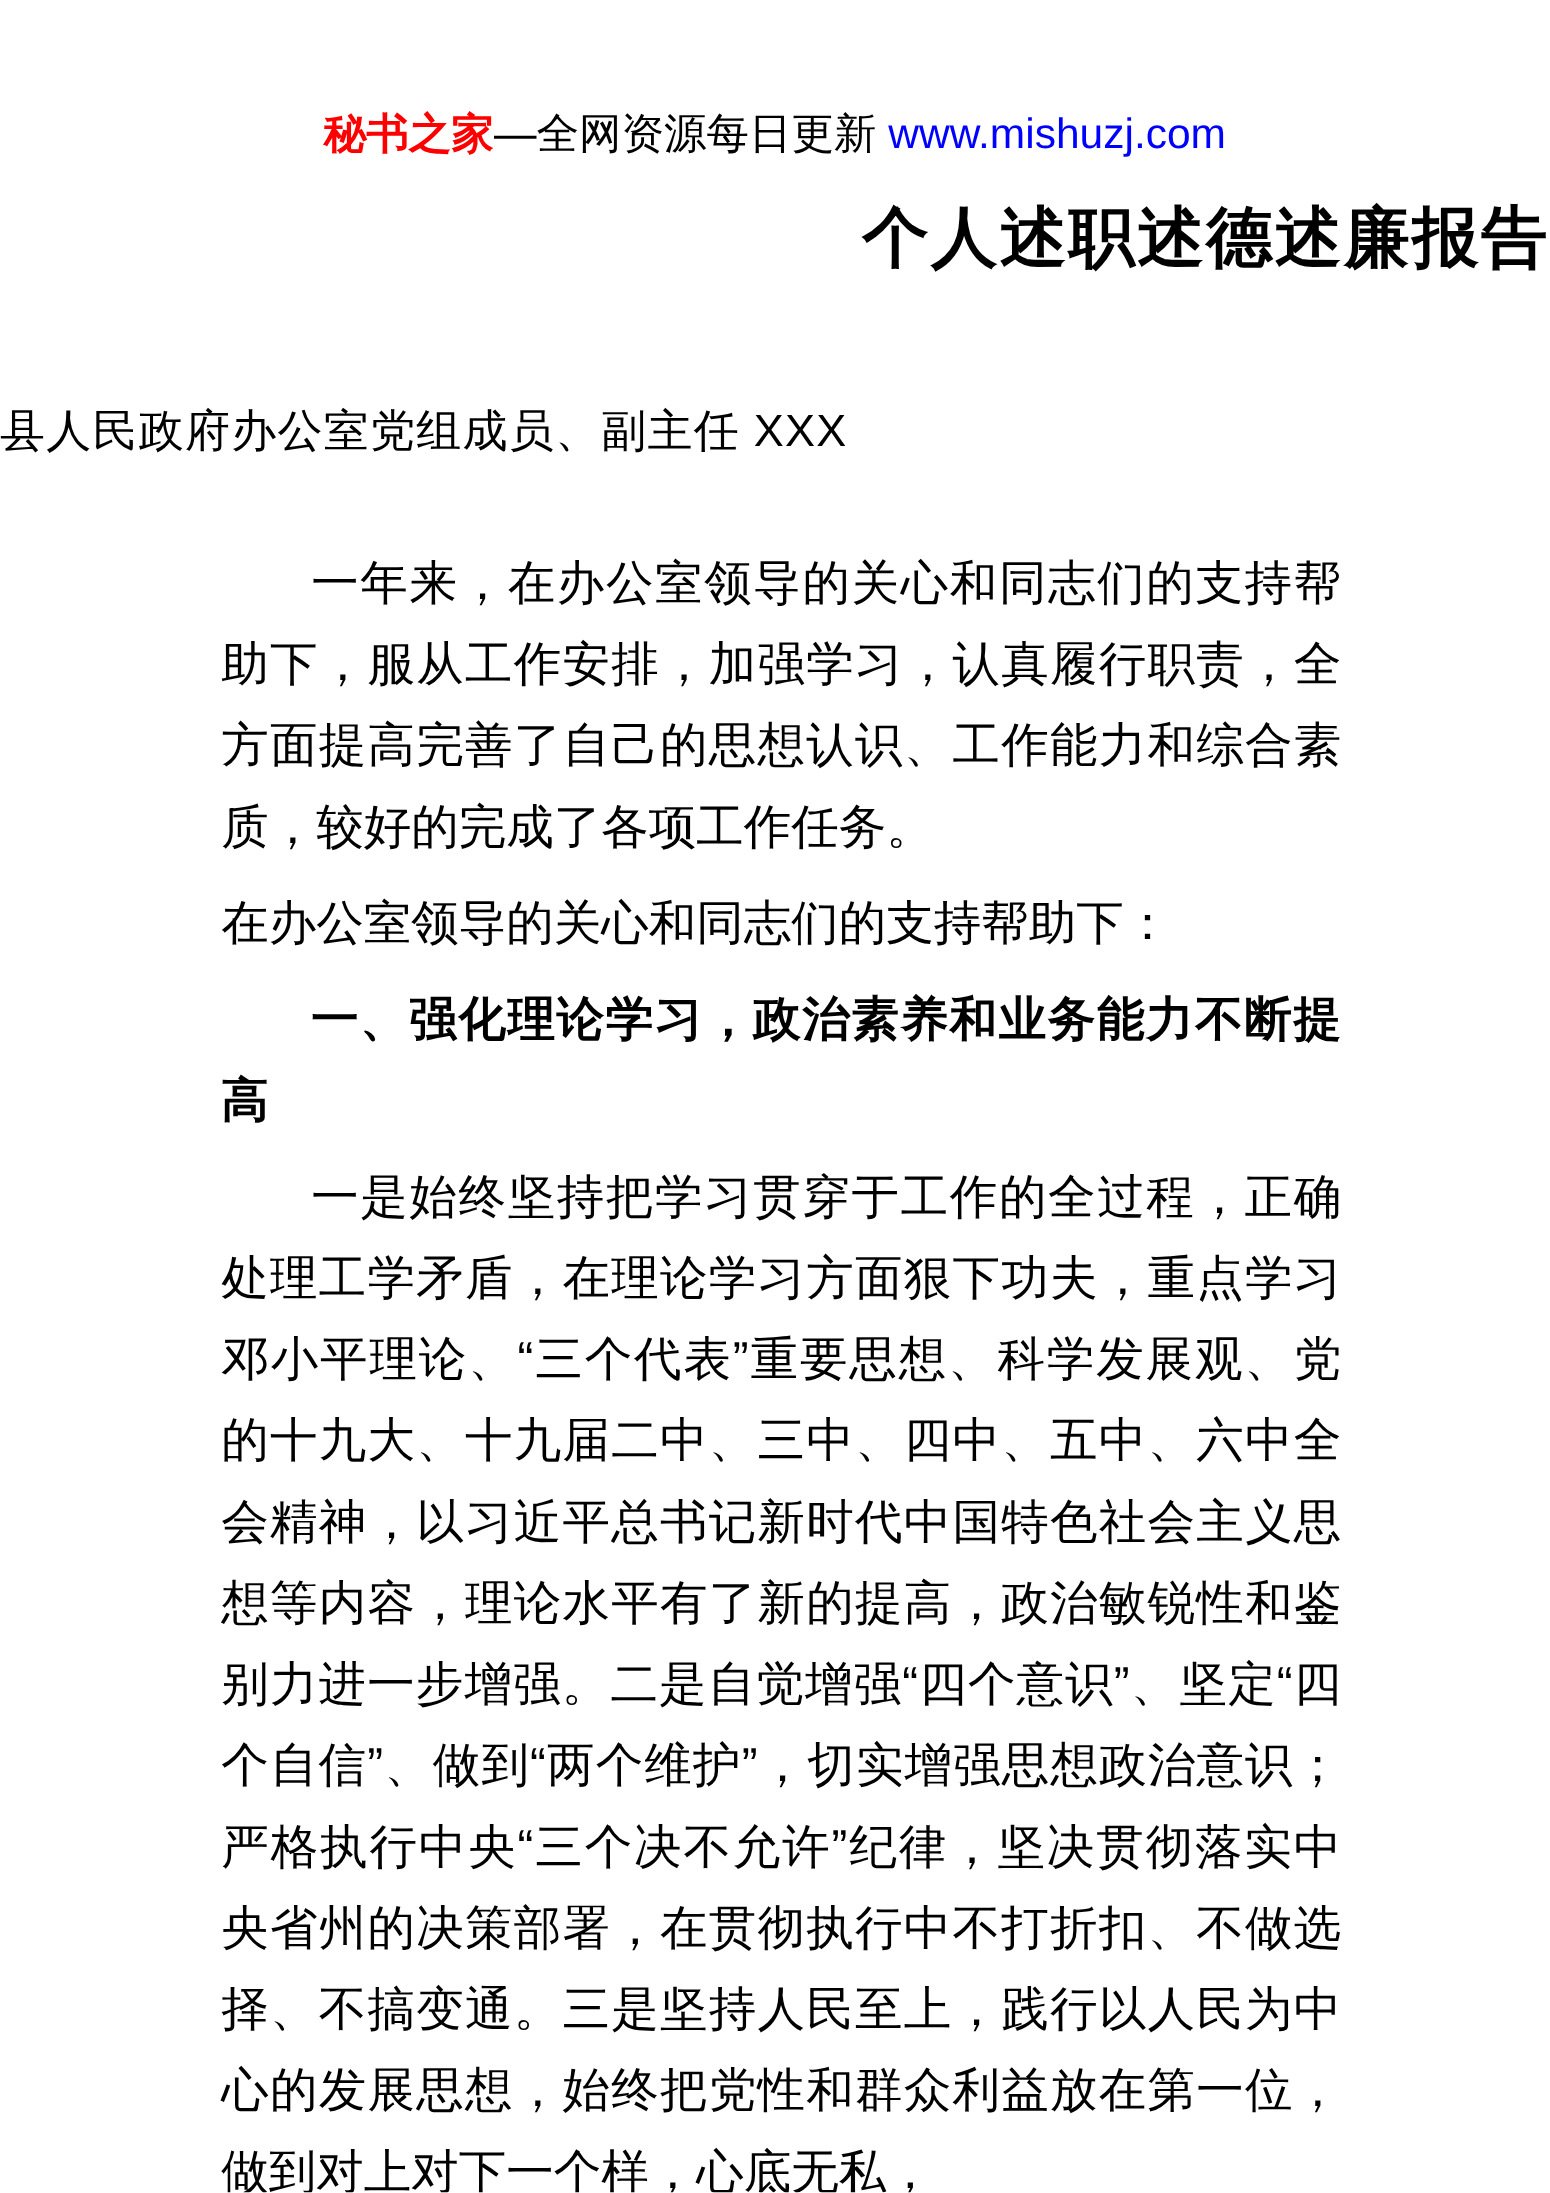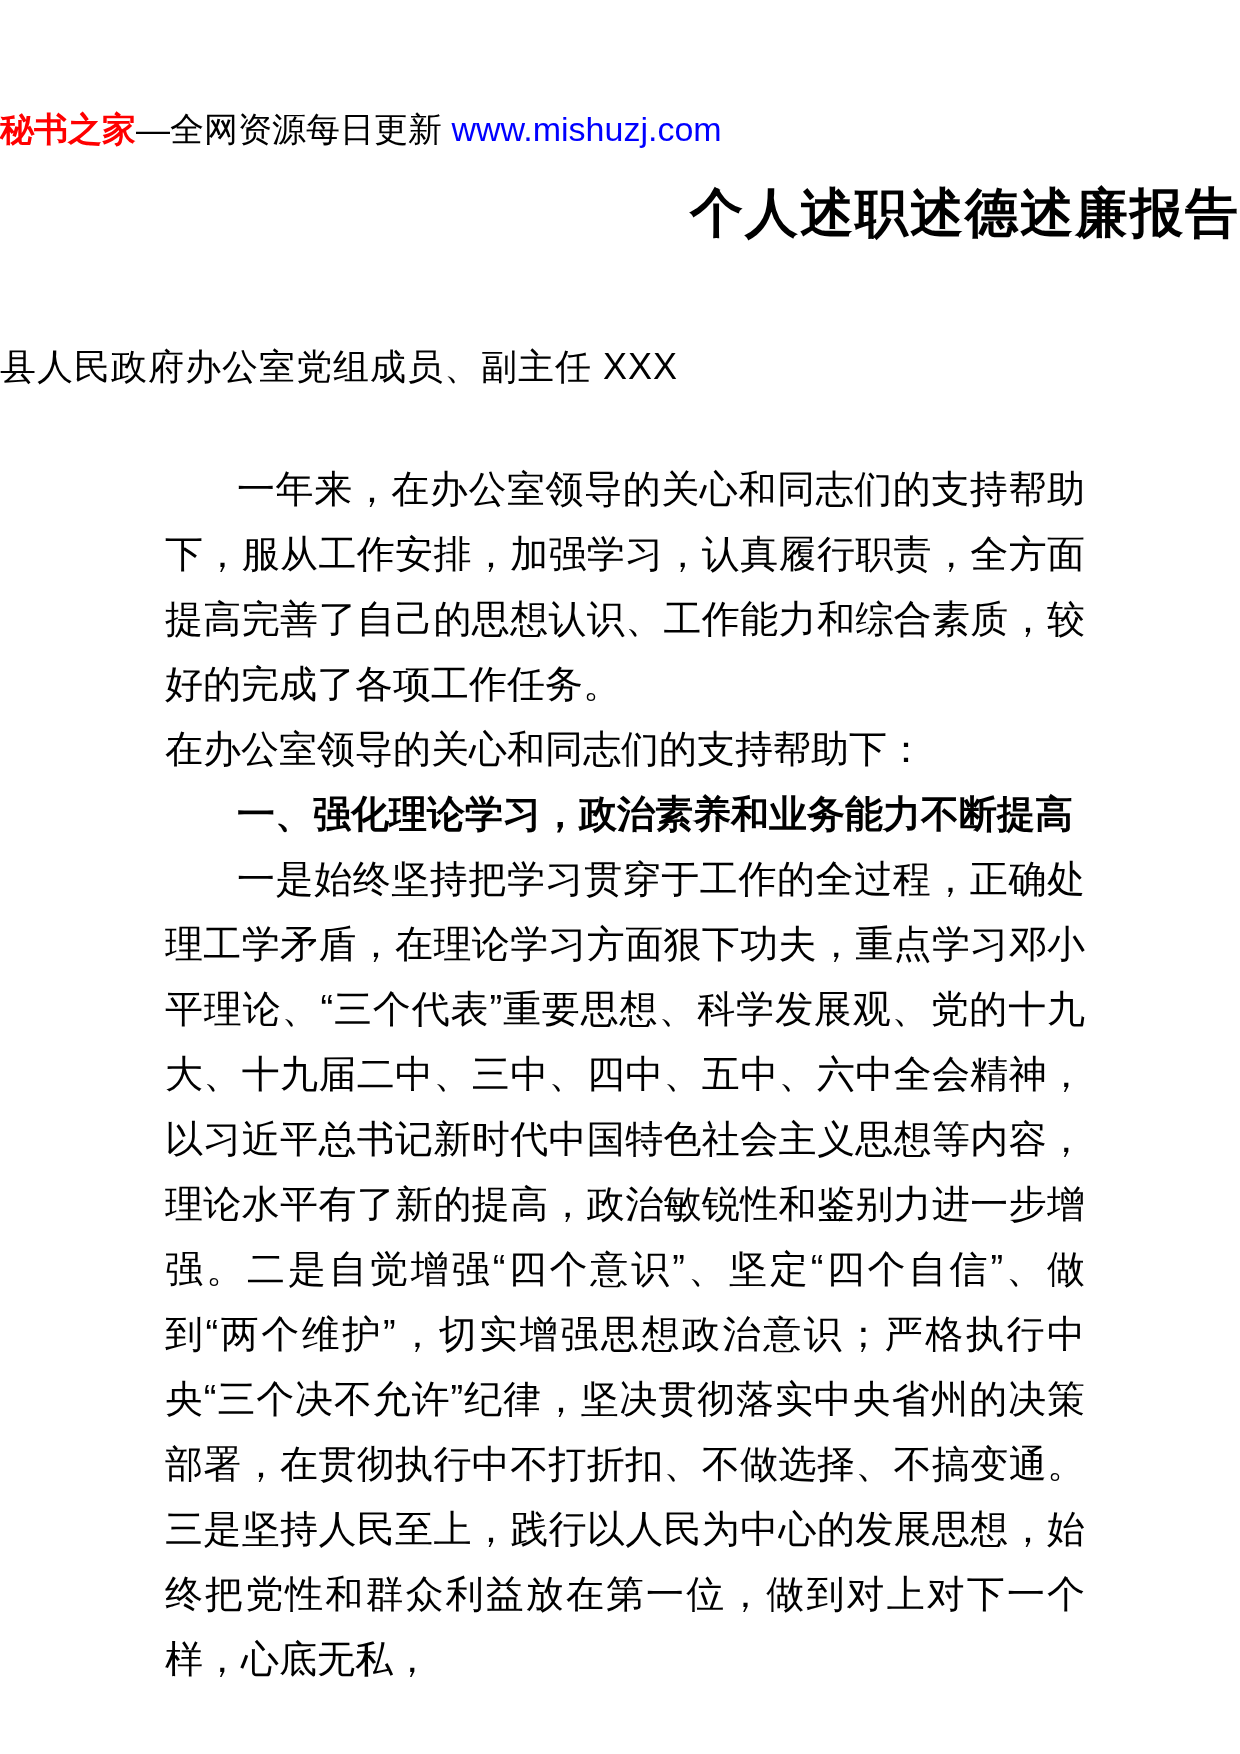--- a/index.html
+++ b/index.html
@@ -13,25 +13,24 @@
     height: 1754px;
     margin: 0 auto;
     background: #ffffff;
     color: #000000;
     font-family: "Liberation Sans", sans-serif;
     box-sizing: border-box;
     overflow: hidden;
   }
   .site-header {
     padding-top: 86px;
-    text-align: left;
+    text-align: center;
     font-size: 34px;
     line-height: 42px;
     white-space: nowrap;
-    margin-top: 22px;
   }
   .site-header .brand {
     color: #ff0000;
     font-weight: bold;
   }
   .site-header .tagline {
     color: #000000;
   }
   .site-header .url {
     color: #0000ff;
@@ -54,21 +53,21 @@
   }
   .doc-body {
     margin-top: 68px;
     padding-left: 165px;
     padding-right: 155px;
     font-size: 38px;
     line-height: 65px;
     text-align: justify;
   }
   .para {
-    margin: 0;
+    margin: 12px;
   }
   .para.indent {
     text-indent: 72px;
   }
   .para.bold {
     font-weight: bold;
   }
 </style>
 </head>
 <body>

